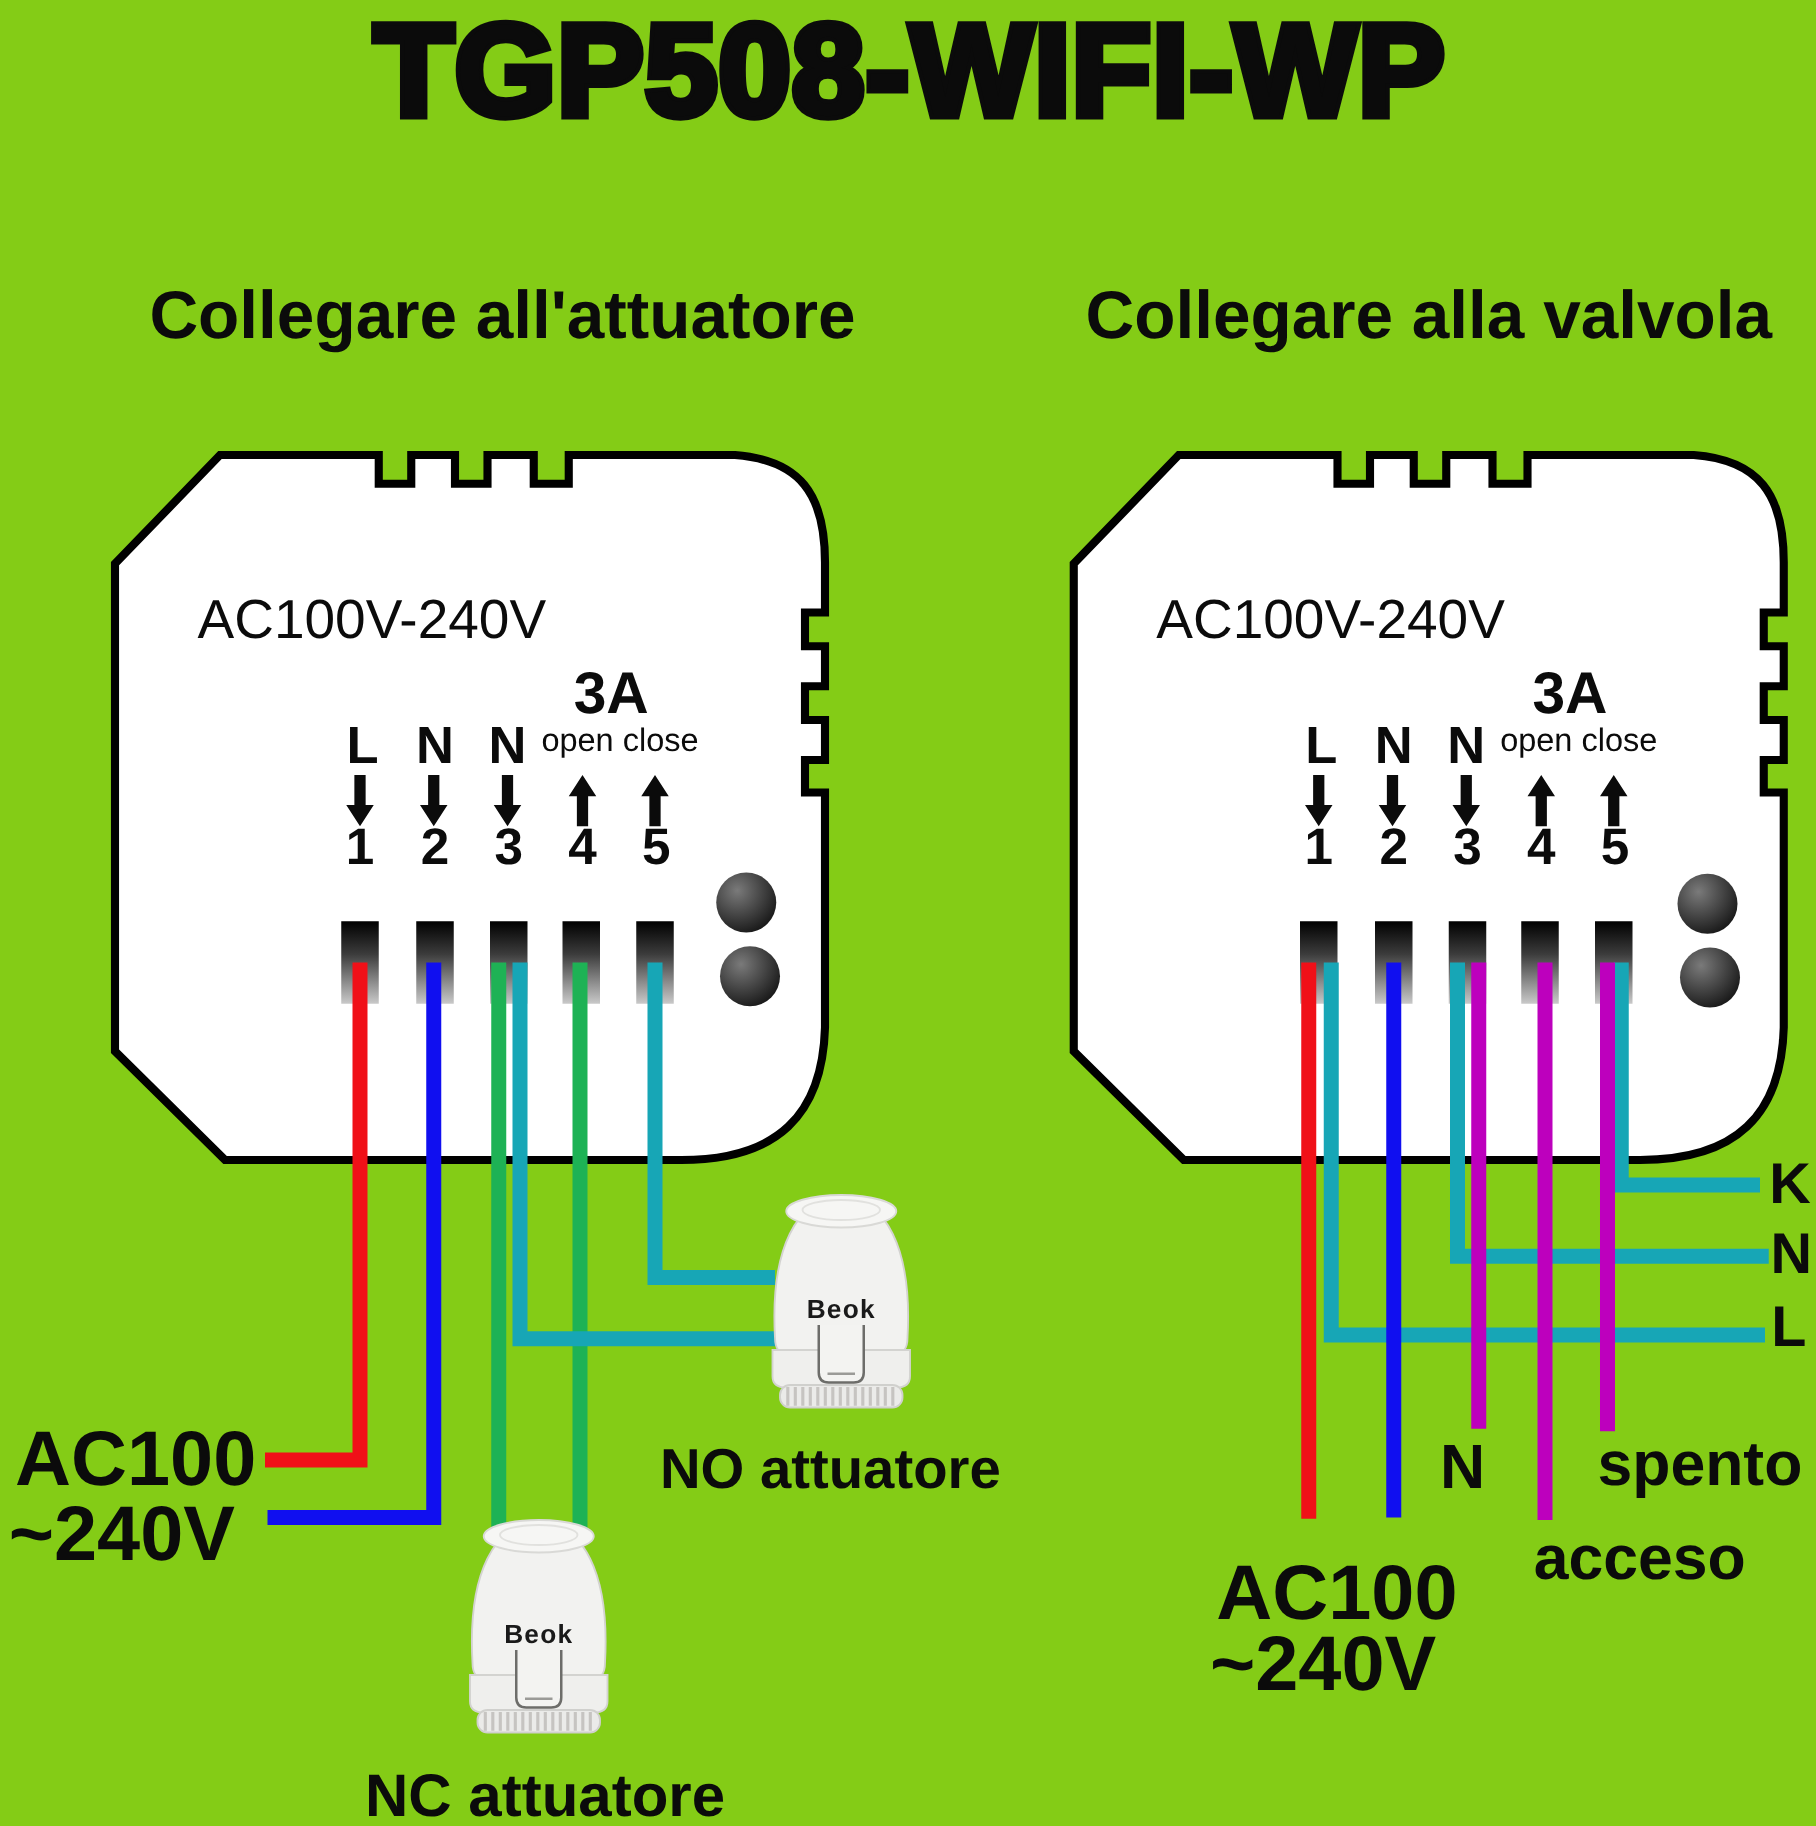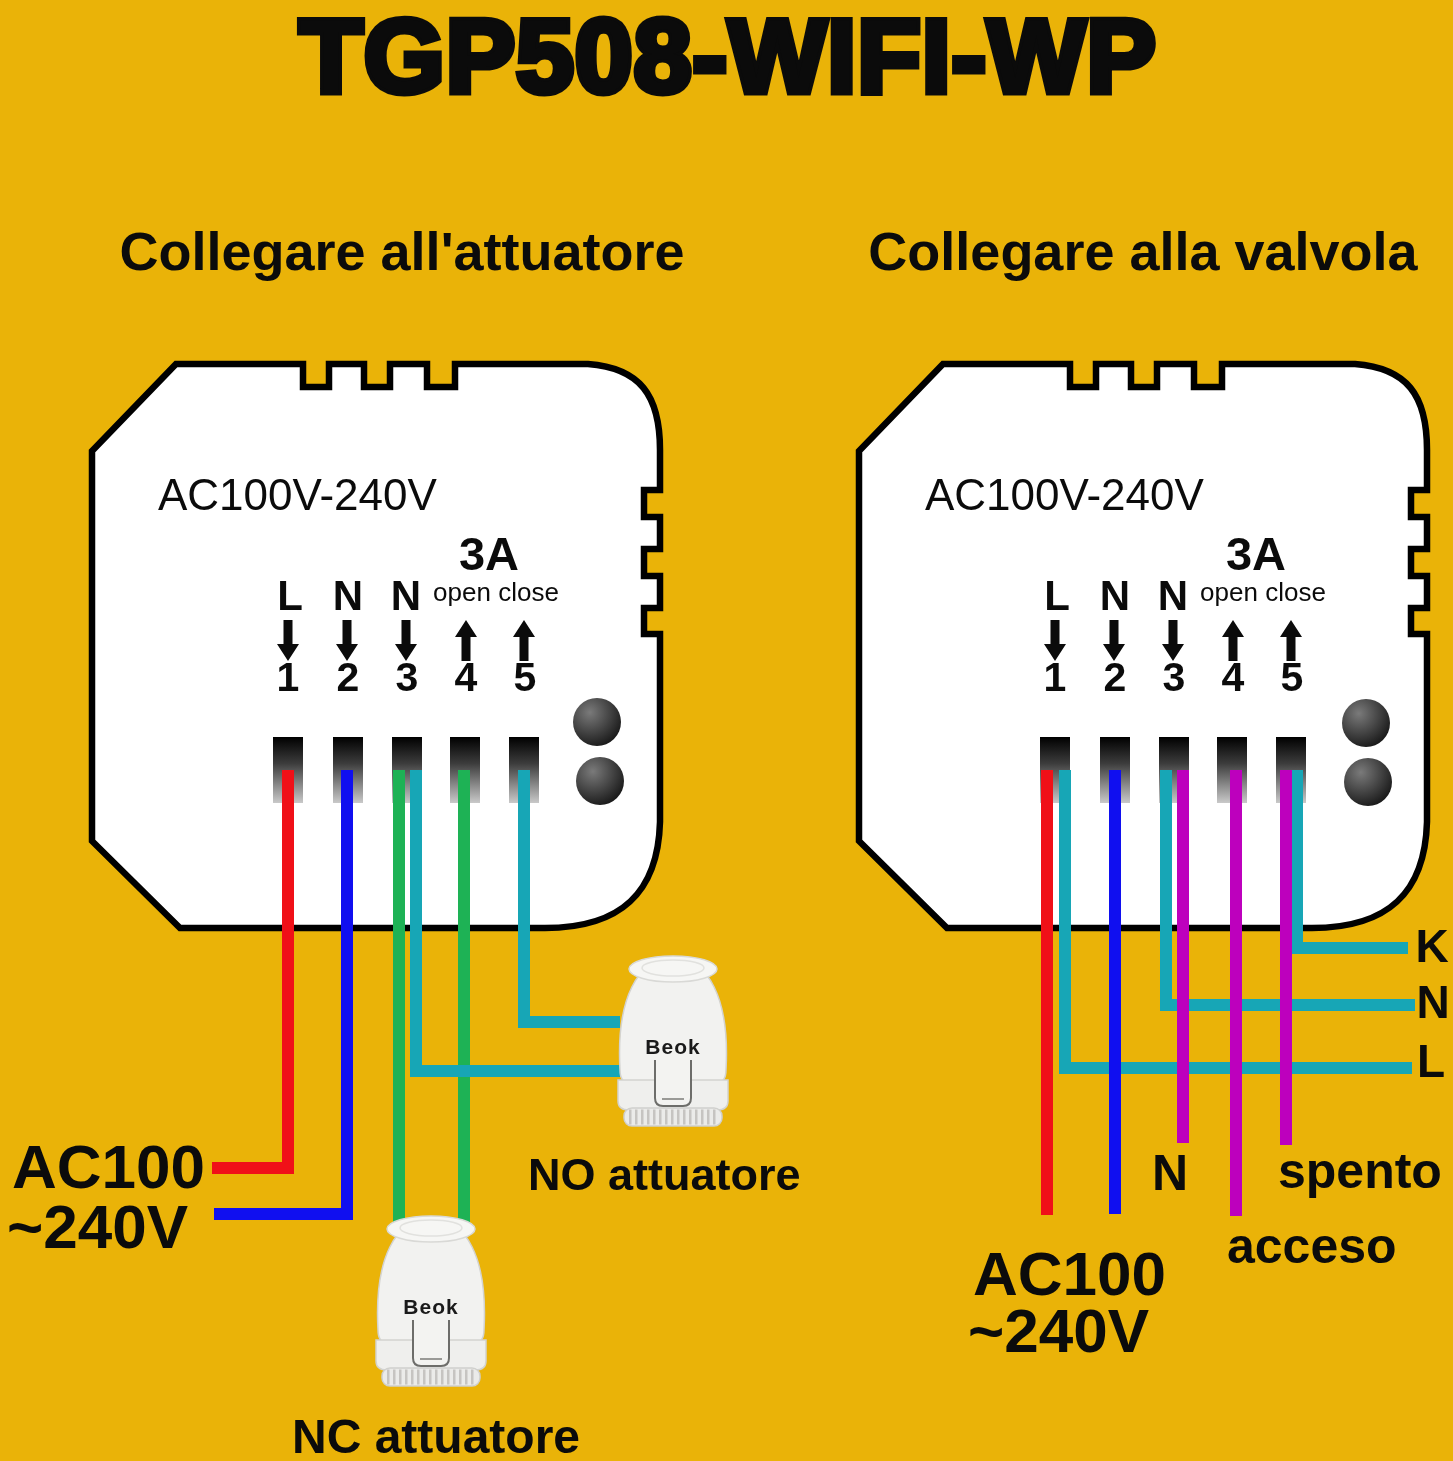--- a/index.html
+++ b/index.html
@@ -1,16 +1,16 @@
 <!DOCTYPE html>
 <html><head>
 <meta charset="utf-8">
 <style>
   html,body{margin:0;padding:0;background:#ffffff;}
-  .stage{position:relative;width:1453px;height:1461px;background:#eab308;overflow:hidden;}
+  .stage{position:relative;width:1453px;height:1461px;background:#84cc16;overflow:hidden;}
   svg{display:block;}
   text{font-family:"Liberation Sans","DejaVu Sans",sans-serif;fill:#0b0b0b;}
   .title{font-size:104px;font-weight:bold;text-anchor:middle;letter-spacing:1px;
          paint-order:stroke;stroke:#0b0b0b;stroke-width:7px;}
   .h2{font-size:54px;font-weight:bold;text-anchor:middle;}
   .dev-voltage{font-size:44px;}
   .dev-amp{font-size:47px;font-weight:bold;text-anchor:middle;}
   .term-letter{font-size:42px;font-weight:bold;text-anchor:middle;}
   .oc{font-size:26px;text-anchor:middle;}
   .term-num{font-size:41px;font-weight:bold;text-anchor:middle;}

